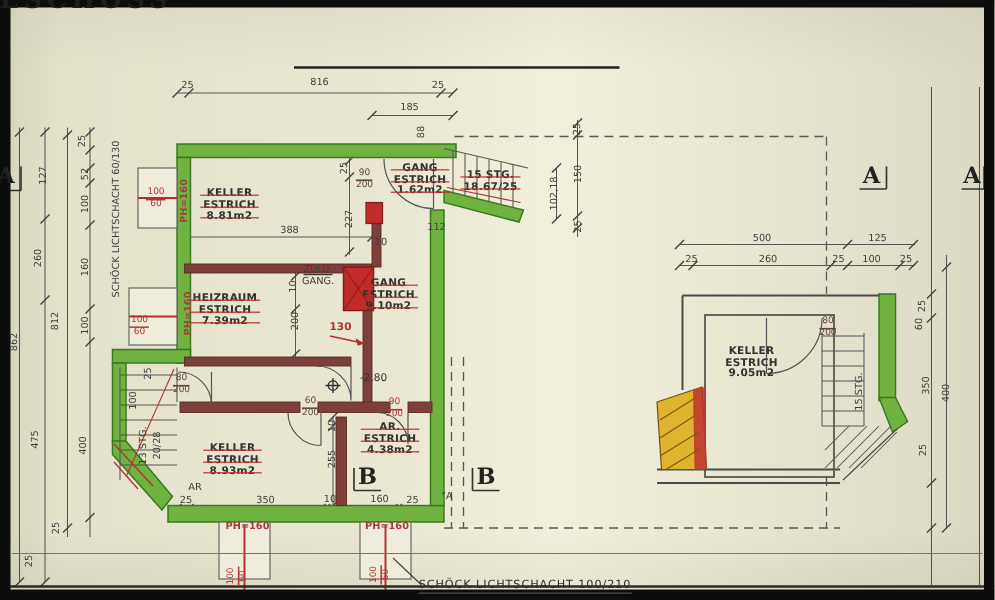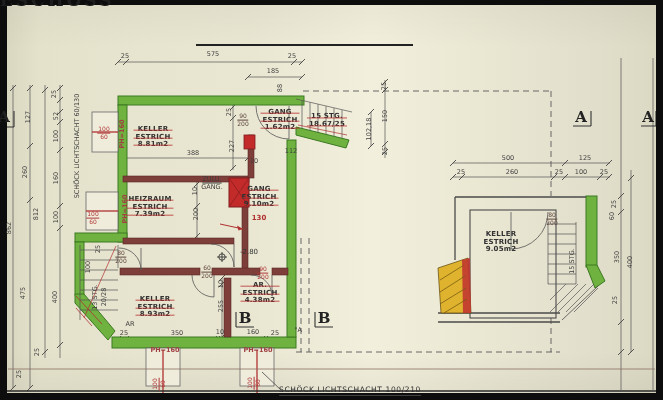--- a/index.html
+++ b/index.html
@@ -18,21 +18,21 @@
   .room{font-size:7px;font-weight:bold;color:#323232;letter-spacing:.2px;}
   .room span{position:relative;}
   .room span::after{content:"";position:absolute;left:-2px;right:-2px;top:58%;height:1px;
     background:rgba(186,48,48,.8);}
   .roomp{font-size:7px;font-weight:bold;color:#323232;letter-spacing:.2px;}
   .frac{font-size:6px;color:#5f463e;line-height:1.15;}
   .frac span:first-child{border-bottom:1px solid currentColor;padding:0 1px;}
   .fred{color:#b03838;}
   .ph{font-size:6.5px;color:#a04040;font-weight:bold;}
   .tiny{font-size:6.5px;color:#3d3d3d;}
-  .red{font-size:7px;color:#b03030;font-weight:bold;margin-left:32px;}
+  .red{font-size:7px;color:#b03030;font-weight:bold;}
   .lvl{font-size:7px;color:#333;text-align:right;}
   .schk{font-size:7.5px;color:#2e2e2e;letter-spacing:.6px;border-bottom:1px solid #444;padding-bottom:1px;}
   .sec{font-size:15px;font-weight:bold;font-family:"DejaVu Serif",serif;color:#222;}
 </style>
 </head>
 <body>
 
 <div id="stage">
 
   <svg width="663" height="400" viewBox="0 0 663 400">
@@ -309,21 +309,21 @@
       </div>
       <div class="lbl roomp" style="left: 501px; top: 242px; transform: translate(-50%, -50%);">
         <span>KELLER</span>
         <span>ESTRICH</span>
         <span>9.05m2</span>
       </div>
       <div class="lbl dim" style="left: 125px; top: 57px; transform: translate(-50%, -50%);">
         <span>25</span>
       </div>
       <div class="lbl dim" style="left: 213px; top: 55px; transform: translate(-50%, -50%);">
-        <span>575</span>
+        <span>816</span>
       </div>
       <div class="lbl dim" style="left: 292px; top: 57px; transform: translate(-50%, -50%);">
         <span>25</span>
       </div>
       <div class="lbl dim" style="left: 273px; top: 72px; transform: translate(-50%, -50%);">
         <span>185</span>
       </div>
       <div class="lbl dim" style="left: 281px; top: 88px; transform: translate(-50%, -50%) rotate(-90deg);">
         <span>88</span>
       </div>

